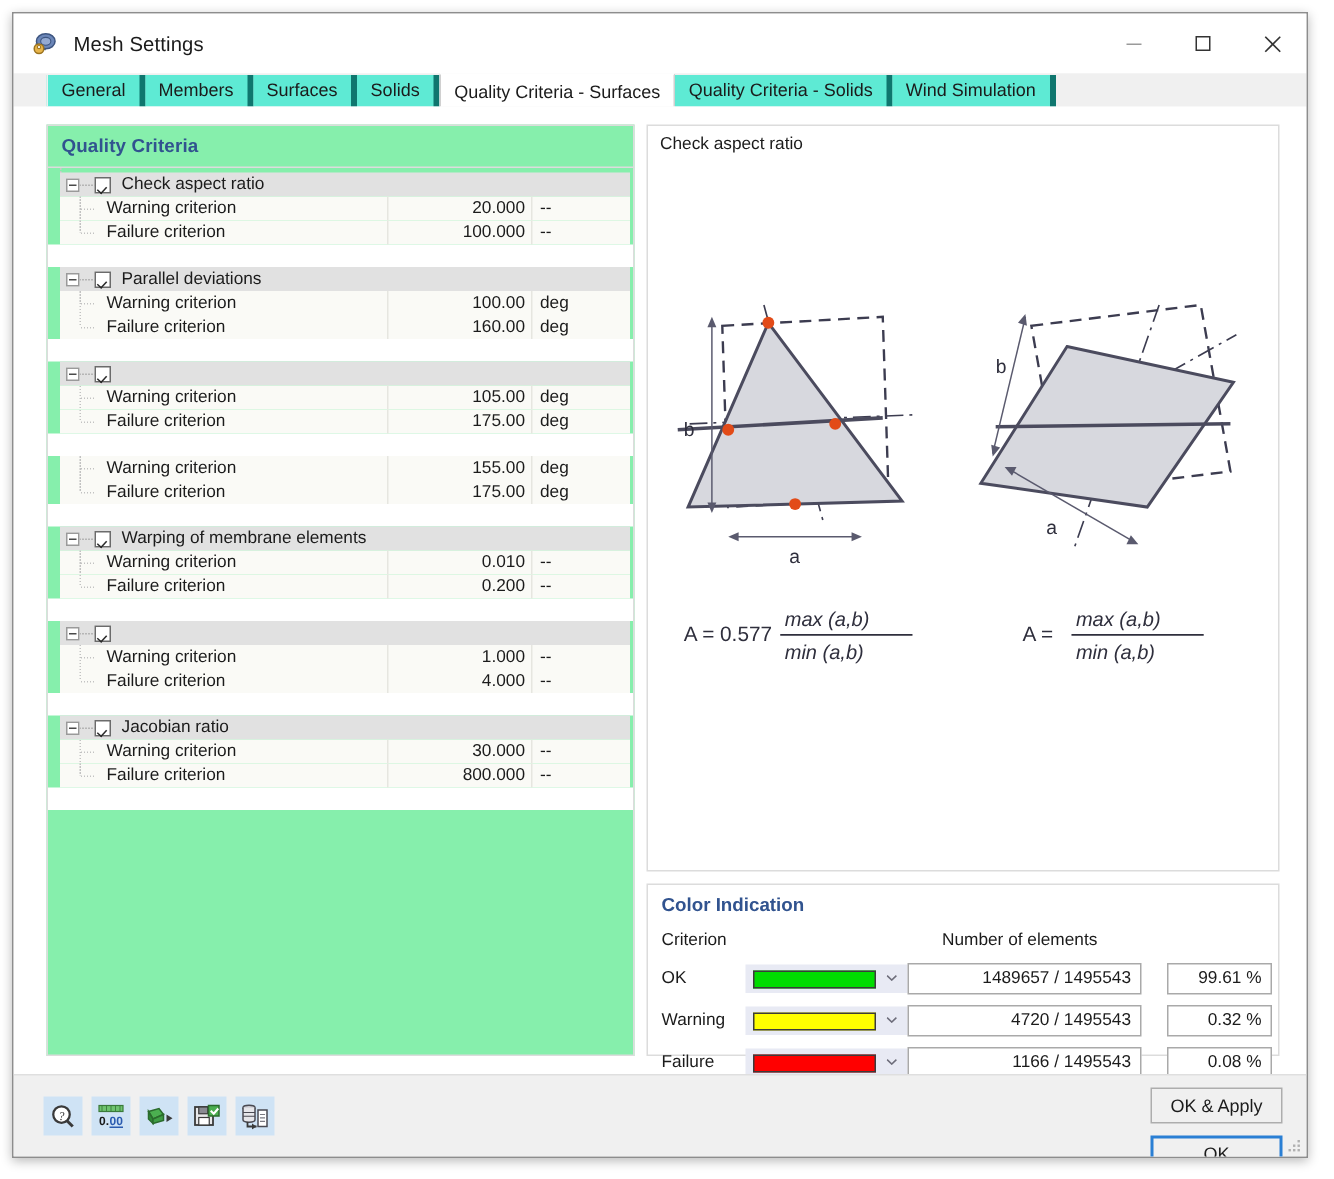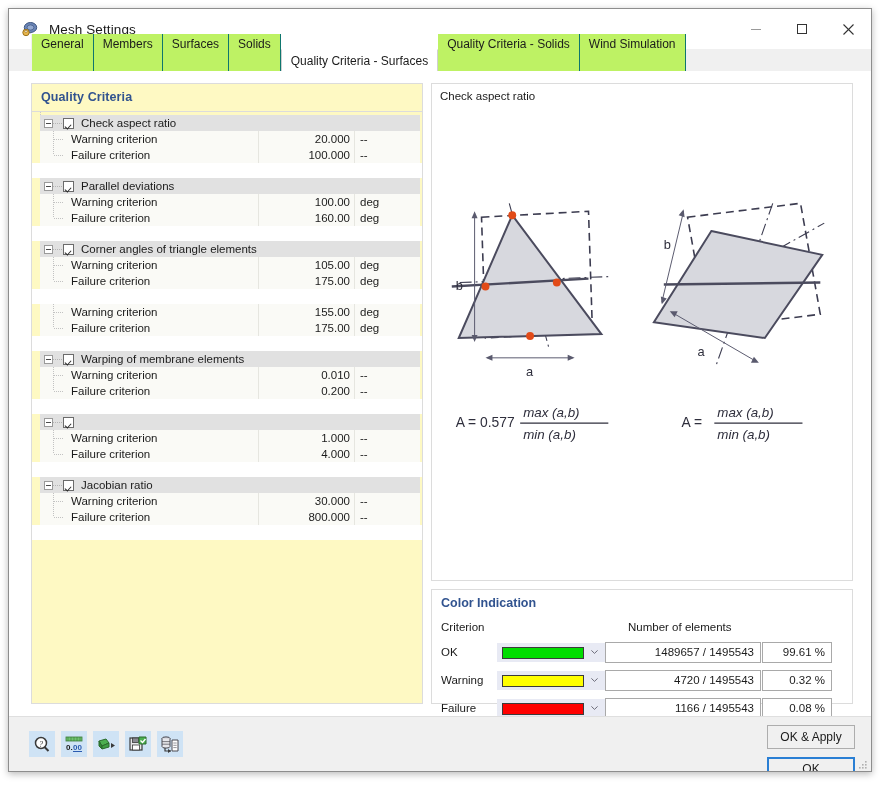--- a/index.html
+++ b/index.html
@@ -44,25 +44,25 @@
   
   #tabstrip {
     position: absolute; left: 0; top: 40px; right: 0; height: 22px;
     background: #f0f0f0;
   }
   #tabs {
     position: absolute; left: 22px; top: 0; display: flex; align-items: flex-end;
     height: 22px;
   }
   .tab {
-    height: 37px; line-height: 20px;
+    height: 21px; line-height: 20px;
     padding: 0 9px;
     font-size: 12px; color: #1b1b1b;
-    background: #bef264;
-    border-right: 1px solid #0f766e;
+    background: #5eead4;
+    border-right: 4px solid #0f766e;
     white-space: nowrap;
   }
   .tab.first { border-left: 1px solid #f0f0f0; }
   .tab.active {
     background: #ffffff;
     height: 22px; line-height: 22px;
     border-left: 1px solid #d0d0d0;
     border-right: 1px solid #d0d0d0;
     border-top: 1px solid #ffffff;
   }
@@ -70,21 +70,21 @@
   
   #content {
     position: absolute; left: 0; top: 62px; right: 0; bottom: 55px;
     background: #ffffff;
   }
 
   
   #left-panel {
     position: absolute; left: 22px; top: 12px;
     width: 392px; bottom: 12px;
-    background: #fef9c3;
+    background: #86efac;
     border: 1px solid #dcdcdc;
   }
   #left-title {
     position: absolute; left: 9px; top: 6px;
     font-size: 12.5px; font-weight: bold; color: #31538f;
     letter-spacing: .1px;
   }
   #left-header-rule {
     position: absolute; left: 0; right: 0; top: 27px; height: 1px;
     background: #dcdcdc;
@@ -213,21 +213,21 @@
     position: absolute; right: 9px; top: 7px;
     width: 7px; height: 4px; color: #6d6d7a;
   }
   .cl-num {
     position: absolute; left: 173px; top: 0; width: 156px; height: 21px;
     border: 1px solid #a9a9a9; background: #ffffff;
     font-size: 11.5px; color: #1b1b1b;
     text-align: right; line-height: 19px; padding-right: 6px;
   }
   .cl-pct {
-    position: absolute; left: 330px; top: 0; width: 70px; height: 21px;
+    position: absolute; left: 346px; top: 0; width: 70px; height: 21px;
     border: 1px solid #a9a9a9; background: #ffffff;
     font-size: 11.5px; color: #1b1b1b;
     text-align: right; line-height: 19px; padding-right: 6px;
   }
 
   
   #footer {
     position: absolute; left: 0; right: 0; bottom: 0; height: 55px;
     background: #f0f0f0;
     border-top: 1px solid #dfdfdf;
@@ -358,21 +358,20 @@
                   <span class="r-unit">deg</span>
                 </div>
               </div>
               <div class="grp-gap"></div>
             </div>
             <div class="grp">
               <div class="grp-head">
                 <span class="exp"></span>
                 <span class="dash-conn"></span>
                 <span class="cbx"></span>
-                <span class="grp-label">Corner angles of triangle elements</span>
               </div>
               <div class="rows">
                 <div class="row">
                   <span class="vline"></span>
                   <span class="tick"></span>
                   <span class="r-label">Warning criterion</span>
                   <span class="r-value">105.00</span>
                   <span class="r-unit">deg</span>
                 </div>
                 <div class="row last">

